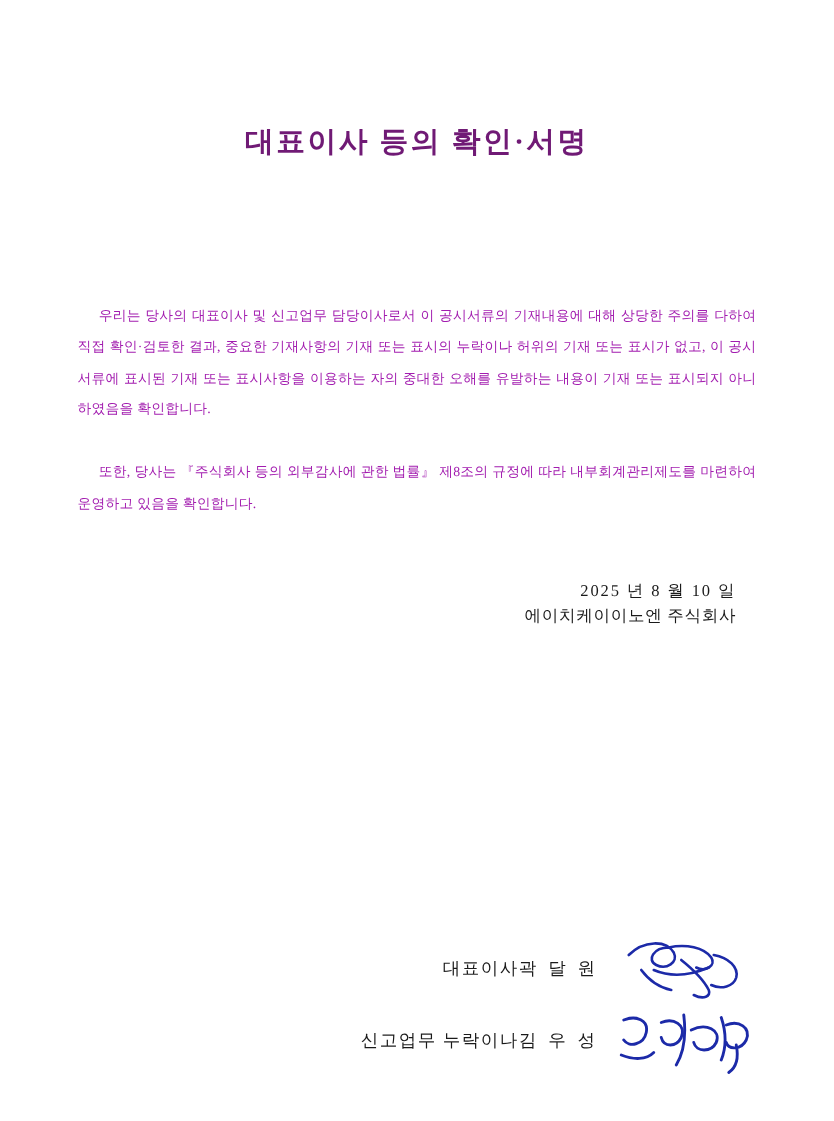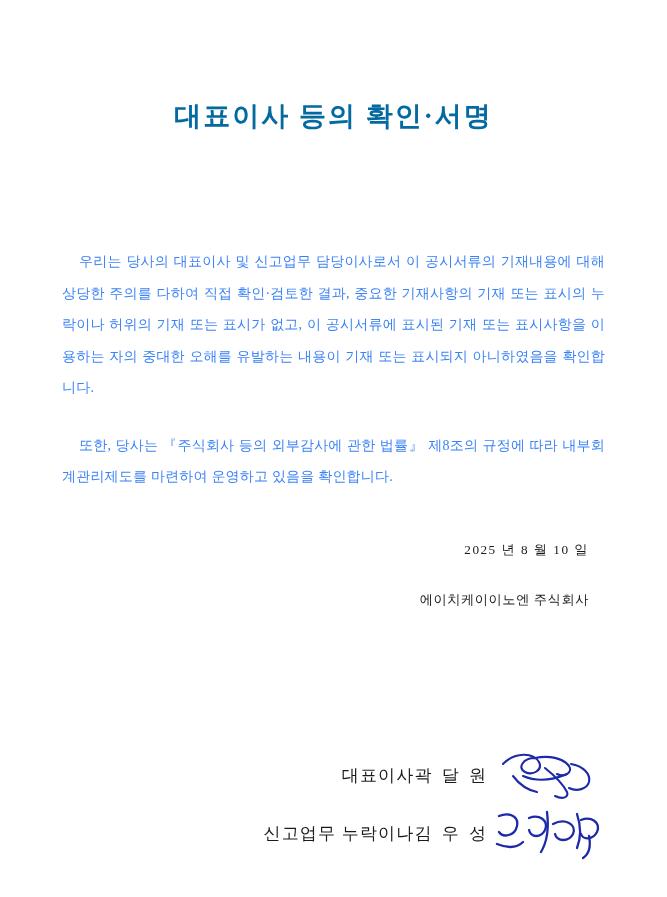--- a/index.html
+++ b/index.html
@@ -18,69 +18,69 @@
   .page {
     position: relative;
     width: 667px;
     height: 897px;
     box-sizing: border-box;
     padding: 0 62px;
   }
   .doc-title {
     margin-top: 98px;
     text-align: center;
-    font-size: 27px;
+    font-size: 23px;
     font-weight: bold;
     letter-spacing: 2px;
-    color: #0369a1;
+    color: #701a75;
     font-family: "Liberation Serif", "DejaVu Serif", serif;
   }
   .body-block {
     margin-top: 112px;
   }
   .para {
-    font-size: 14px;
+    font-size: 11px;
     line-height: 2.25;
     text-align: justify;
     text-justify: inter-ideograph;
-    color: #3b82f6;
+    color: #a21caf;
     letter-spacing: 0.2px;
     word-break: break-all;
   }
   .para.indent {
     text-indent: 17px;
   }
   .para + .para {
     margin-top: 26px;
   }
   .date-line {
     margin-top: 48px;
     text-align: right;
     font-size: 13.2px;
     letter-spacing: 1.5px;
     padding-right: 16px;
   }
   .company-line {
-    margin-top: 32px;
+    margin-top: 2px;
     text-align: right;
     font-size: 13.2px;
     letter-spacing: 0.6px;
     padding-right: 16px;
   }
   .signature-block {
     position: absolute;
     left: 62px;
     right: 62px;
     top: 648px;
   }
   .sig-row {
     display: flex;
     align-items: center;
     justify-content: flex-end;
-    font-size: 17px;
+    font-size: 14px;
     height: 58px;
     position: relative;
   }
   .sig-role {
     letter-spacing: 1.2px;
     white-space: nowrap;
   }
   .sig-name {
     letter-spacing: 3px;
     white-space: nowrap;

